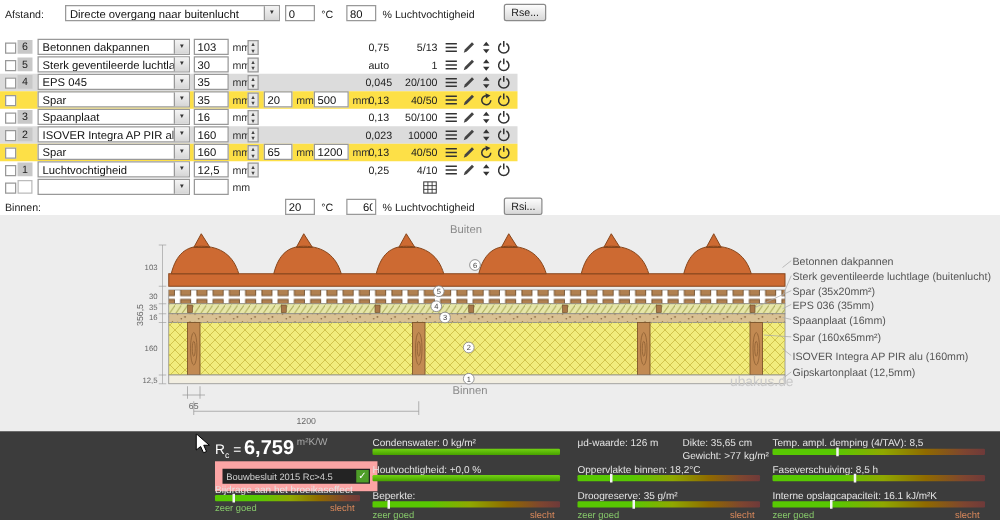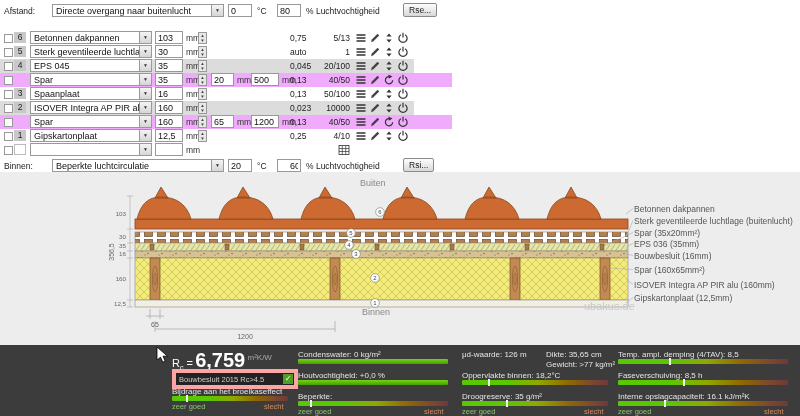--- a/index.html
+++ b/index.html
@@ -1,36 +1,36 @@
 <!DOCTYPE html>
 <html><head>
 <meta charset="utf-8">
 <style>
   html,body{margin:0;padding:0;background:#fff;}
   #app{position:relative;width:800px;height:416px;background:#fff;font-family:"Liberation Sans",sans-serif;overflow:hidden;}
   
   #form-area{position:absolute;left:0;top:0;width:800px;height:172px;background:#fff;}
   .frow{position:absolute;left:0;width:414px;height:14px;}
   .bg-gray{background:#dcdcdc;}
-  .bg-green{background:#f0abfc;padding-left:38px;}
+  .bg-green{background:#fde047;}
   .hdr{background:#e4e4e4;height:12px;}
   .fl{position:absolute;top:3px;font-size:8.5px;color:#222;white-space:nowrap;}
   .hc{position:absolute;top:1px;font-size:8.5px;color:#111;white-space:nowrap;}
   .chk{position:absolute;left:4px;top:3px;width:7px;height:7px;border:1px solid #999;background:#fff;}
   .numbox{position:absolute;left:14px;top:1px;width:12px;height:11px;background:#c8c8c8;font-size:8.5px;text-align:center;line-height:11px;color:#222;}
   .combo{position:absolute;top:0;height:13px;border:1px solid #999;background:#fff;box-sizing:border-box;}
   .combo .ct{position:absolute;left:3px;top:1px;right:12px;font-size:9px;color:#111;white-space:nowrap;overflow:hidden;}
   .combo .dd{position:absolute;right:0;top:0;bottom:0;width:11px;background:linear-gradient(#f4f4f4,#d6d6d6);border-left:1px solid #999;font-size:5px;line-height:11px;text-align:center;color:#333;}
   .name-combo{left:30px;width:122px;}
   .env-combo{left:52px;width:172px;top:1px;}
   .tin{position:absolute;top:0;height:13px;box-sizing:border-box;border:1px solid #999;font-size:9px;padding:0 2px;background:#fff;color:#111;font-family:"Liberation Sans",sans-serif;}
   .stp{position:absolute;left:198px;top:1px;width:9px;height:12px;border:1px solid #999;background:#e8e8e8;text-align:center;color:#444;box-sizing:border-box;}
   .stp i{display:block;font-style:normal;font-size:4.5px;line-height:5px;}
   .val{position:absolute;top:2px;font-size:8.5px;color:#222;white-space:nowrap;}
-  .v-lam{left:290px;width:26px;text-align:left;}
+  .v-lam{left:290px;width:26px;text-align:center;}
   .v-mu{left:319px;width:31px;text-align:right;}
   .icon{position:absolute;top:1px;width:12px;height:12px;cursor:pointer;}
   .icon svg{width:12px;height:12px;display:block;}
   .i1{left:355px}.i2{left:369px}.i3{left:383px}.i4{left:397px}
   .in-dikte{left:155px;width:28px;}
   .u-mm1{position:absolute;left:186px;top:2px;font-size:8.5px;color:#333;}
   .in-br{left:211px;width:23px;}
   .u-mm2{position:absolute;left:237px;top:2px;font-size:8.5px;color:#333;}
   .in-af{left:251px;width:28px;}
   .u-mm3{position:absolute;left:282px;top:2px;font-size:8.5px;color:#333;}
@@ -45,21 +45,21 @@
   .wm{position:absolute;left:584px;top:128px;font-size:11px;color:#c9c9c9;}
   
   #results{position:absolute;left:0;top:345px;width:800px;height:71px;background:#3c3c3c;}
   .rtxt{position:absolute;font-size:8px;color:#e4e4e4;white-space:nowrap;}
   .bar{position:absolute;height:5px;border-radius:1px;}
   .gbar{background:linear-gradient(90deg,#58c802 0%,#58c802 30%,#8fa800 52%,#8f6a00 72%,#7e4530 90%,#6e3a3a 100%);}
   .sbar{background:linear-gradient(180deg,#72d312,#47a000);}
   .mk{position:absolute;top:-1px;width:2px;height:7px;background:#f4f4f4;}
   .sgood{position:absolute;font-size:7.5px;color:#86c86a;white-space:nowrap;}
   .sbad{position:absolute;font-size:7.5px;color:#dd8a5c;white-space:nowrap;}
-  .badge{position:absolute;background:#232323;border:4px solid #fca5a5;height:12px;box-sizing:content-box;}
+  .badge{position:absolute;background:#232323;border:6px solid #fca5a5;height:12px;box-sizing:content-box;}
   .badge .bt{position:absolute;left:3px;top:2px;font-size:7.5px;color:#cfcfcf;white-space:nowrap;}
   .badge .bc{position:absolute;right:1px;top:1px;width:10px;height:10px;background:#4e9e28;color:#fff;font-size:8px;line-height:10px;text-align:center;}
 </style>
 </head>
 <body>
 
 <div id="app">
 
   <div id="form-area">
 
@@ -348,21 +348,21 @@
             <path d="M3.9,2.8 A4.1,4.1 0 1 0 8.1,2.8" fill="none" stroke="#333" stroke-width="1.2"></path>
             <path d="M6,0.8 V5.4" stroke="#333" stroke-width="1.2"></path>
           </svg>
         </span>
     </div>
 
     <div class="frow" style="top:129px">
       <span class="chk"></span>
       <span class="numbox">1</span>
       <div class="combo name-combo">
-          <span class="ct">Gipskartonplaat</span>
+          <span class="ct">Luchtvochtigheid</span>
           <span class="dd">▼</span>
         </div>
       <input class="tin in-dikte" value="12,5" style="">
       <span class="u-mm1">mm</span>
       <span class="stp">
           <i>▲</i>
           <i>▼</i>
         </span>
       <span class="val v-lam">0,25</span>
       <span class="val v-mu">4/10</span>
@@ -401,24 +401,20 @@
       <span class="icon" style="left:338px">
           <svg viewBox="0 0 12 12">
             <rect x="1" y="1.5" width="10" height="9" fill="#fff" stroke="#333" stroke-width="0.8"></rect>
             <path d="M1,4.5 H11 M1,7.5 H11 M4.3,1.5 V10.5 M7.7,1.5 V10.5" stroke="#333" stroke-width="0.7" fill="none"></path>
           </svg>
         </span>
     </div>
 
     <div class="frow" style="top:158px;height:15px">
       <span class="fl" style="left:4px">Binnen:</span>
-      <div class="combo env-combo">
-        <span class="ct">Beperkte luchtcirculatie</span>
-        <span class="dd">▼</span>
-      </div>
       <input class="tin" style="left: 228px; width: 24px; top: 1px;" value="20">
       <span class="fl" style="left:257px">°C</span>
       <input class="tin" style="left: 277px; width: 24px; top: 1px; padding-left: 12px;" value="60">
       <span class="fl" style="left:306px">% Luchtvochtigheid</span>
       <button class="btn" style="left:403px"><span>Rsi...</span></button>
     </div>
   </div>
 
   <div id="diagram">
     <svg width="800" height="173" style="position:absolute;left:0;top:0">
@@ -545,35 +541,35 @@
       </g>
     </svg>
 
     <div class="dlabel" style="left:360px;top:6px">Buiten</div>
     <div class="dlabel" style="left:362px;top:135px">Binnen</div>
 
     <div class="rlabel" style="top:32px">Betonnen dakpannen</div>
     <div class="rlabel" style="top:44px">Sterk geventileerde luchtlage (buitenlucht)</div>
     <div class="rlabel" style="top:56px">Spar (35x20mm²)</div>
     <div class="rlabel" style="top:67px">EPS 036 (35mm)</div>
-    <div class="rlabel" style="top:79px">Bouwbesluit (16mm)</div>
+    <div class="rlabel" style="top:79px">Spaanplaat (16mm)</div>
     <div class="rlabel" style="top:93px">Spar (160x65mm²)</div>
     <div class="rlabel" style="top:108px">ISOVER Integra AP PIR alu (160mm)</div>
     <div class="rlabel" style="top:121px">Gipskartonplaat (12,5mm)</div>
 
     <div class="dlink" style="left:246px;color:#e06a10">Commercieel gebruik tegen betaling</div>
     <div class="dlink" style="left:400px;color:#707070">Verdere informatie</div>
     <div class="wm">ubakus.de</div>
   </div>
 
   <div id="results">
 
     <div class="rtxt" style="left:172px;top:4px">
       <span style="font-size:11px;color:#fff"><span>R</span><sub style="font-size:7px">c</sub> <span>=</span></span>
-      <span style="font-size:20px;font-weight:bold;color:#fff">6,759</span>
+      <span style="font-size:16px;font-weight:bold;color:#fff">6,759</span>
       <span style="font-size:8px;color:#a8a8a8;vertical-align:7px">m²K/W</span>
     </div>
     <div class="badge" style="left:172px;top:24px;width:118px">
       <span class="bt">Bouwbesluit 2015 Rc&gt;4.5</span>
       <span class="bc">✓</span>
     </div>
     <div class="rtxt" style="left:172px;top:42px">Bijdrage aan het broeikaseffect</div>
     <div class="bar gbar" style="left:172px;top:51px;width:116px">
         <i class="mk" style="left:12%"></i>
       </div>

